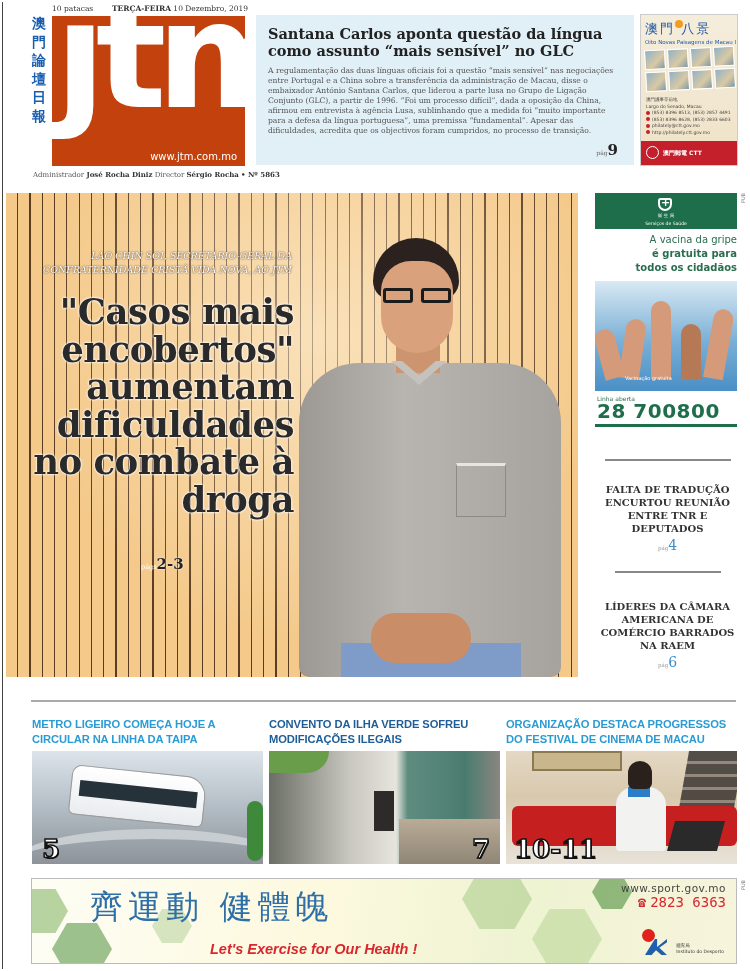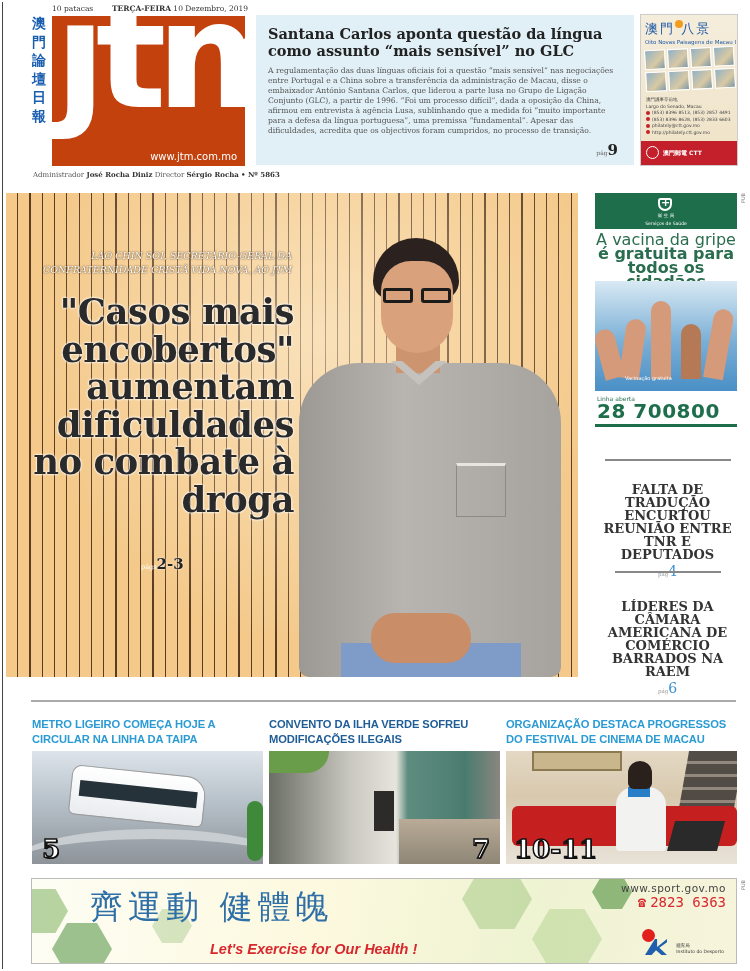--- a/index.html
+++ b/index.html
@@ -61,34 +61,34 @@
   .pocket { position: absolute; left: 165px; top: 230px; width: 50px; height: 54px; border: 1px solid #8d8985; border-top: 3px solid #e7e5e2; }
   .hands { position: absolute; left: 80px; top: 380px; width: 100px; height: 50px; background: #c98d68; border-radius: 24px; }
   .jeans { position: absolute; left: 50px; top: 410px; width: 180px; height: 34px; background: #7e9cc7; }
 
   
   .ad-health { position: absolute; left: 595px; top: 193px; width: 142px; height: 236px; overflow: hidden; background: #fff; }
   .ad-health .band { position: absolute; left: 0; top: 0; width: 100%; height: 36px; background: #1e6e4c; }
   .ad-health .band i { position: absolute; left: 63px; top: 5px; width: 14px; height: 13px; border: 2px solid #fff; border-radius: 3px 3px 8px 8px; }
   .ad-health .band i::after { content: "+"; position: absolute; left: 1px; top: -4px; color: #fff; font-size: 11px; font-weight: bold; font-family: "DejaVu Sans", sans-serif; }
   .ad-health .band span { position: absolute; left: 0; width: 100%; text-align: center; color: #fff; font-family: "DejaVu Sans", sans-serif; font-size: 4.5px; }
-  .ad-health .l1 { position: absolute; top: 40px; left: 0; width: 100%; text-align: center; font-family: "DejaVu Sans", sans-serif; color: #2a6d4f; font-size: 16px; line-height: 14px; }
+  .ad-health .l1 { position: absolute; top: 40px; left: 0; width: 100%; text-align: right; font-family: "DejaVu Sans", sans-serif; color: #2a6d4f; font-size: 10px; line-height: 14px; }
   .ad-health .l1 b { display: block; }
   .ad-health .sky { position: absolute; left: 0; top: 88px; width: 100%; height: 110px; background: linear-gradient(#d8e9f3, #7aafd6 55%, #4a8fc6); }
   .ad-health .arm { position: absolute; bottom: 12px; width: 20px; background: #d59a7a; border-radius: 10px 10px 0 0; }
   .ad-health .fine { position: absolute; left: 30px; top: 182px; font-size: 5px; color: #fff; font-family: "DejaVu Sans", sans-serif; }
   .ad-health .lineaberta { position: absolute; left: 2px; top: 202px; font-size: 6px; color: #2a6d4f; font-family: "DejaVu Sans", sans-serif; }
   .ad-health .phone { position: absolute; left: 2px; top: 208px; font-size: 20px; line-height: 20px; color: #1e6e4c; font-family: "DejaVu Sans", sans-serif; font-weight: bold; letter-spacing: 0.5px; }
   .ad-health .uline { position: absolute; left: 0; top: 231px; width: 100%; height: 3px; background: #1e6e4c; }
   .pub { position: absolute; font-family: "DejaVu Sans", sans-serif; font-size: 5px; color: #777; writing-mode: vertical-rl; transform: rotate(180deg); }
 
   
   .brief { position: absolute; left: 600px; width: 135px; text-align: center; }
   .brief .rule { width: 126px; height: 1.5px; background: #888; margin: 0 auto; }
-  .brief h3 { font-size: 13px; line-height: 13px; font-weight: bold; color: #333; }
+  .brief h3 { font-size: 10px; line-height: 13px; font-weight: bold; color: #333; }
   .brief .pag { font-size: 5.5px; color: #999; margin-top: 2px; }
   .brief .pag b { font-size: 14px; color: #3a8fcf; font-weight: normal; }
 
   
   .divider { position: absolute; left: 31px; top: 700px; width: 705px; height: 2px; background: #aaa; }
 
   
   .story { position: absolute; top: 717px; width: 232px; }
   .story h4 { font-family: "Liberation Sans", sans-serif; font-size: 11.2px; line-height: 14.5px; font-weight: bold; text-transform: uppercase; letter-spacing: -0.1px; }
   .story .photo { position: absolute; top: 34px; left: 0; width: 231px; height: 113px; overflow: hidden; }

